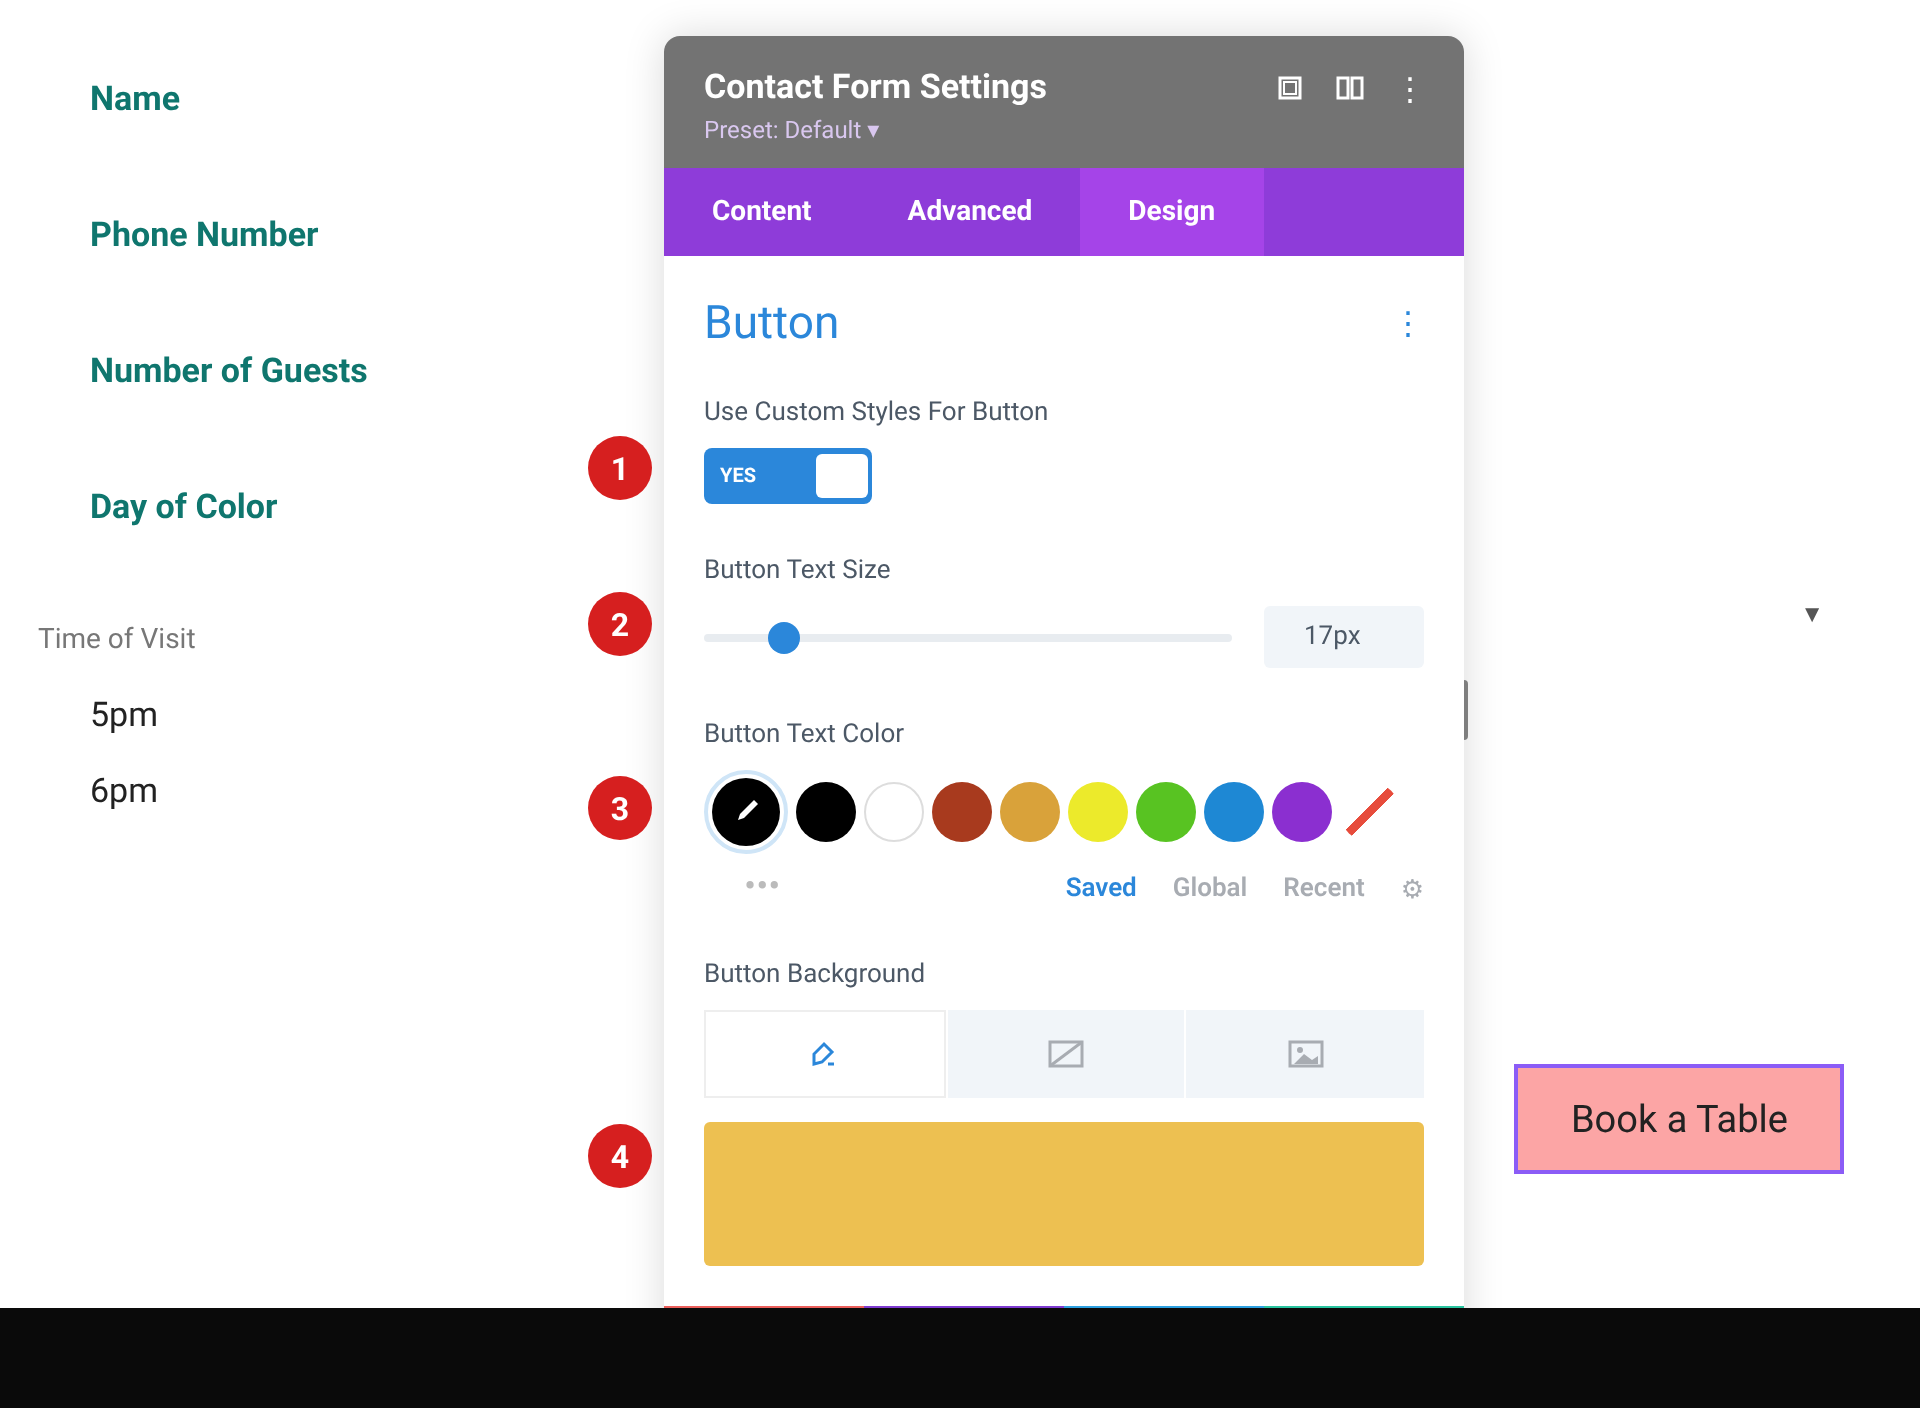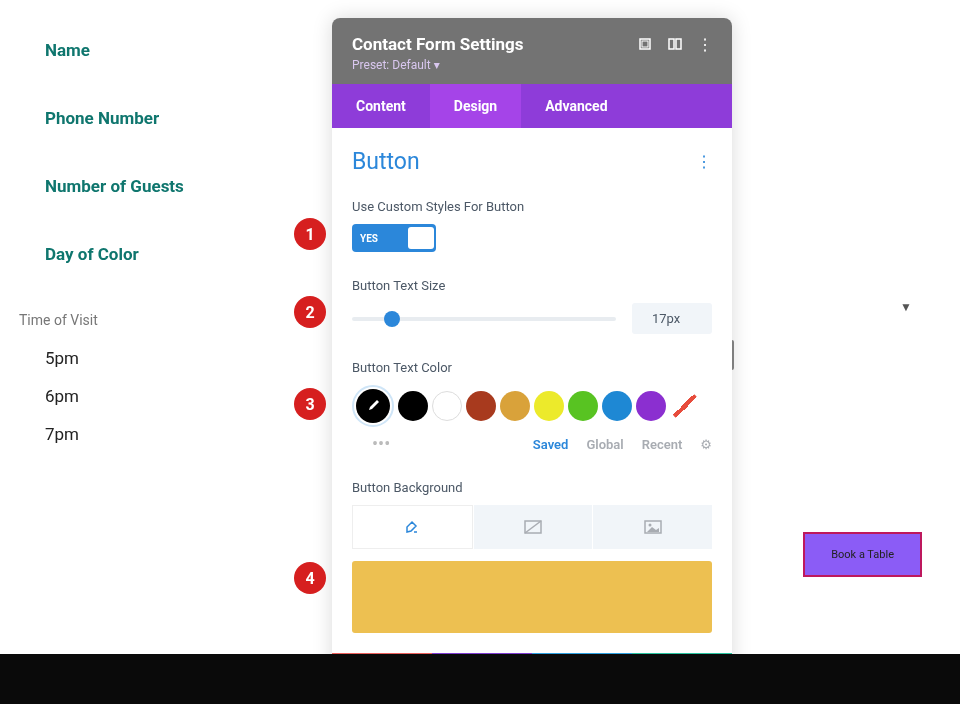--- a/index.html
+++ b/index.html
@@ -290,24 +290,24 @@
       justify-content: center;
       font-weight: 700;
       font-size: 16px;
       z-index: 10;
     }
     .book-btn {
       position: absolute;
       right: 38px;
       top: 532px;
       padding: 14px 26px;
-      background: #8b5cf6;
-      border: 2px solid #be185d;
+      background: #fca5a5;
+      border: 2px solid #8b5cf6;
       color: #222;
-      font-size: 11px;
+      font-size: 19px;
       cursor: pointer;
     }
     .dark-footer {
       position: absolute;
       bottom: 0;
       left: 0;
       right: 0;
       height: 50px;
       background: #0a0a0a;
     }
@@ -335,21 +335,20 @@
 <body>
 
 <div class="form-fields">
   <div class="field-label">Name</div>
   <div class="field-label">Phone Number</div>
   <div class="field-label">Number of Guests</div>
   <div class="field-label">Day of Color</div>
   <div class="section-label">Time of Visit</div>
   <div class="time-option">5pm</div>
   <div class="time-option">6pm</div>
-  <div class="time-option">7pm</div>
 </div>
 
 <div class="chevron-right">▼</div>
 <div class="resize-handle"></div>
 
 <div class="modal">
   <div class="modal-header">
     <div class="header-row">
       <div class="modal-title">Contact Form Settings</div>
       <div class="header-icons">
@@ -366,22 +365,22 @@
             </svg>
         </div>
         <div class="header-icon">⋮</div>
       </div>
     </div>
     <div class="preset-label">Preset: Default ▾</div>
   </div>
 
   <div class="tabs">
     <div class="tab">Content</div>
+    <div class="tab">Advanced</div>
     <div class="tab active">Design</div>
-    <div class="tab">Advanced</div>
   </div>
 
   <div class="modal-body">
     <div class="section-title-row">
       <div class="section-title">Button</div>
       <div class="kebab-vert">⋮</div>
     </div>
 
     <div class="setting-block">
       <div class="setting-label">Use Custom Styles For Button</div>

